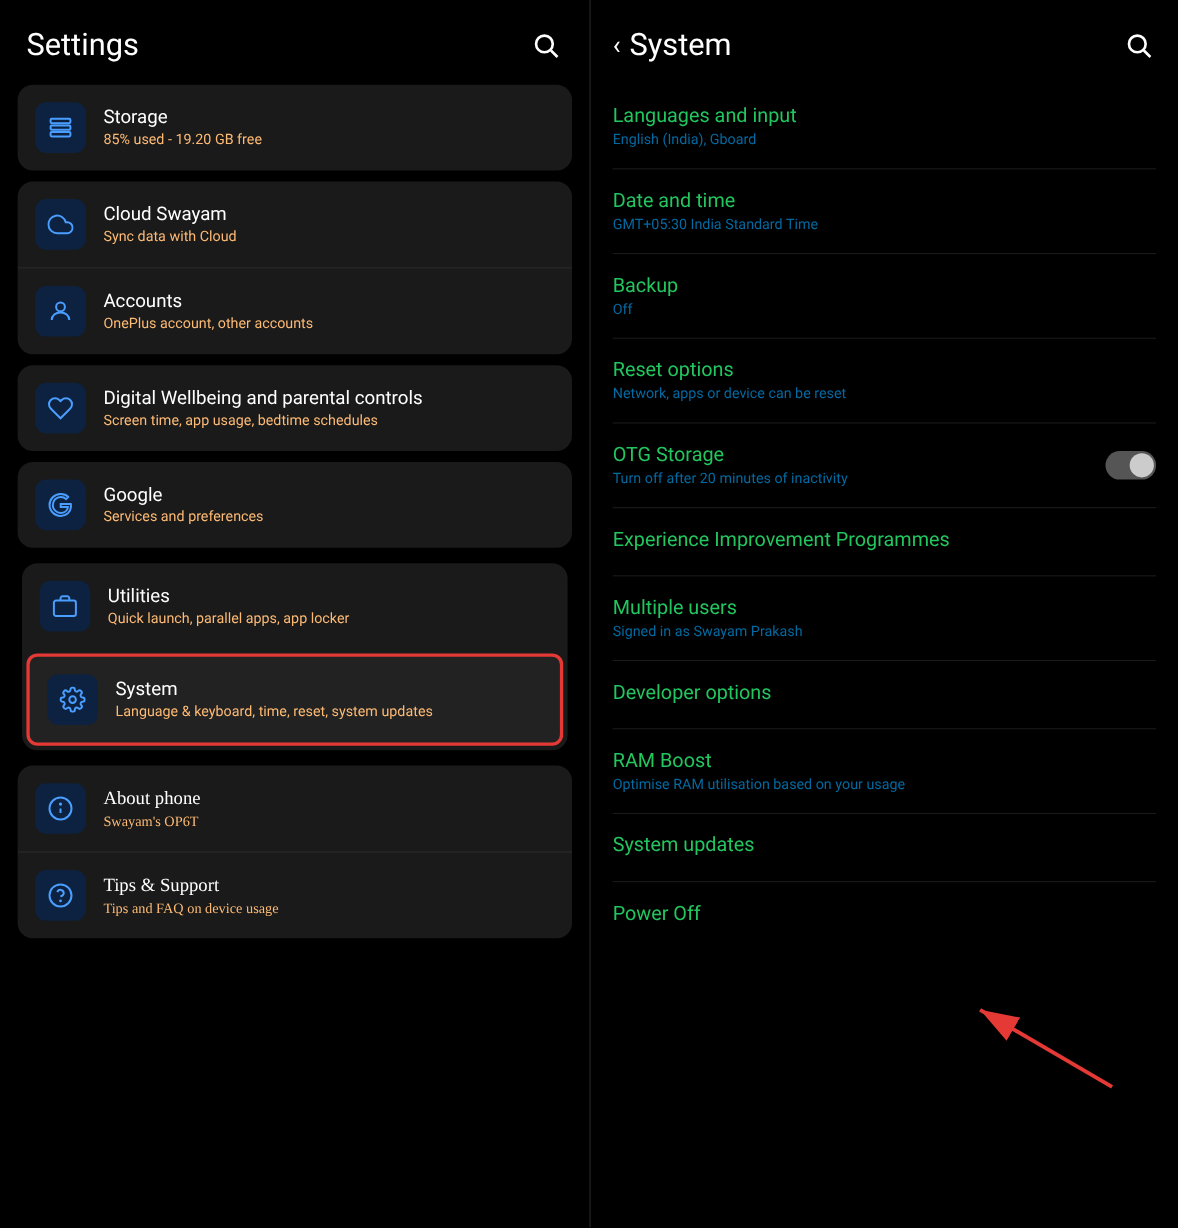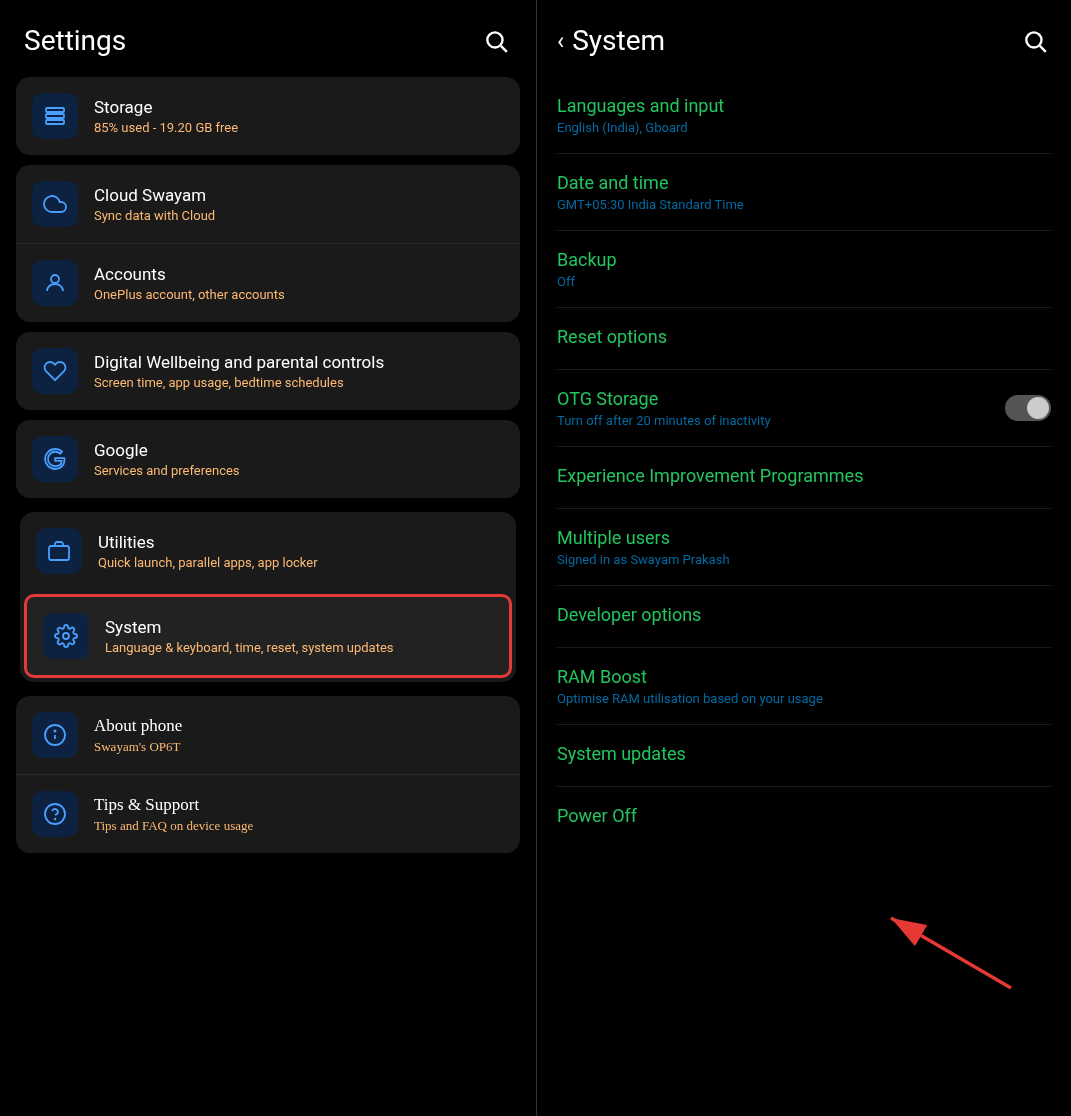--- a/index.html
+++ b/index.html
@@ -367,20 +367,21 @@
       <div class="system-item">
         <div class="system-item-title">Date and time</div>
         <div class="system-item-subtitle">GMT+05:30 India Standard Time</div>
       </div>
       <div class="system-item">
         <div class="system-item-title">Backup</div>
         <div class="system-item-subtitle">Off</div>
       </div>
       <div class="system-item">
         <div class="system-item-title">Reset options</div>
+        <div class="system-item-subtitle">Network, apps or device can be reset</div>
       </div>
       <div class="system-item">
         <div class="system-item-title">OTG Storage</div>
         <div class="system-item-subtitle">Turn off after 20 minutes of inactivity</div>
         <div class="toggle-container">
           <div class="toggle">
             <div class="toggle-thumb"></div>
           </div>
         </div>
       </div>

